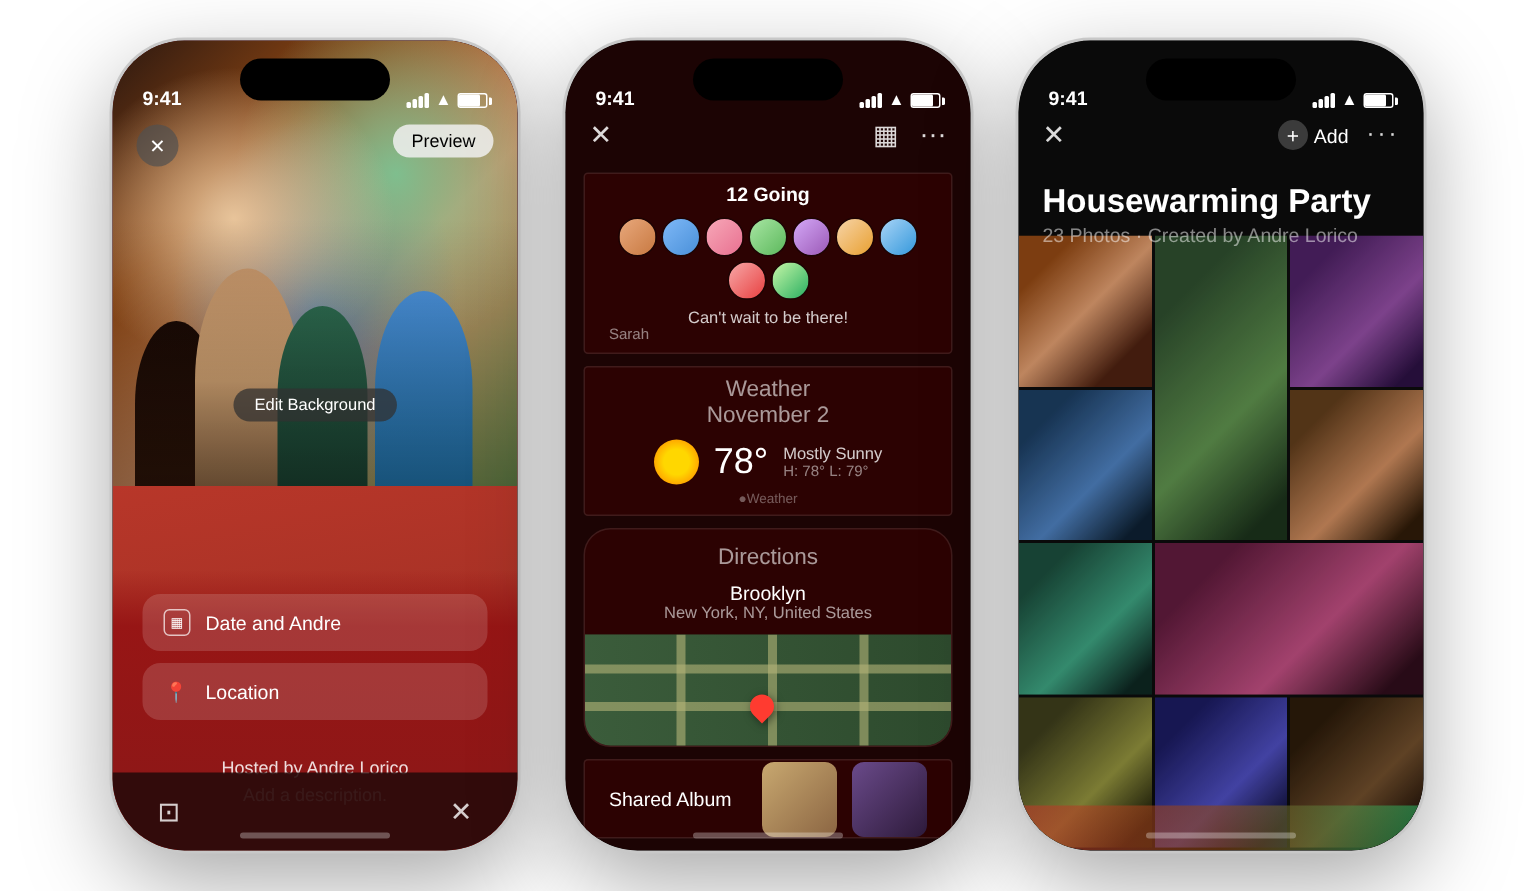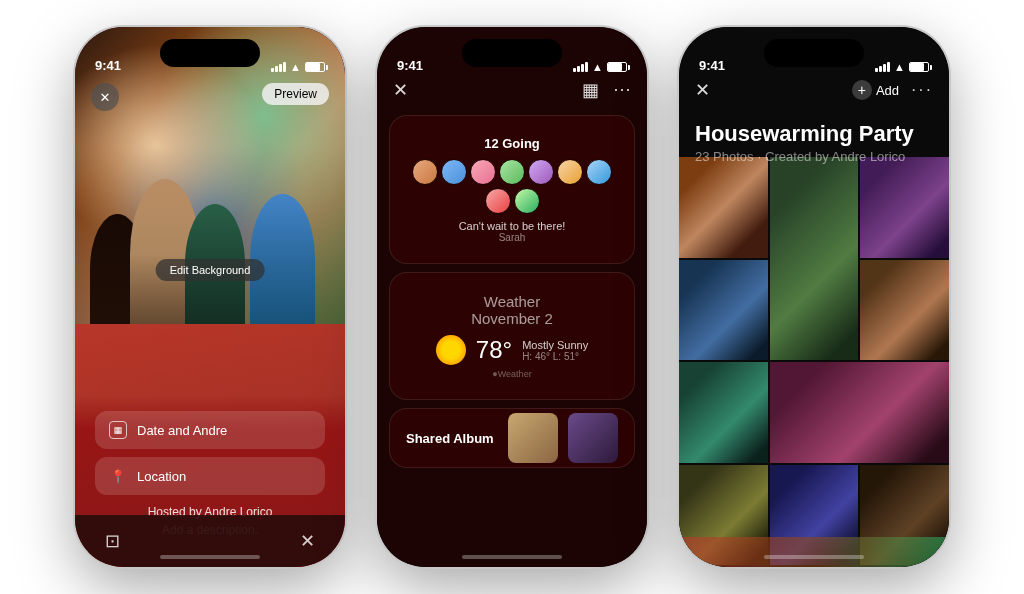--- a/index.html
+++ b/index.html
@@ -199,21 +199,21 @@
       height: 18px;
       display: flex;
       align-items: center;
       justify-content: center;
       flex-shrink: 0;
     }
     .hosted-by {
       color: rgba(255,255,255,0.85);
       font-size: 12px;
       text-align: center;
-      margin-top: 10px;
+      margin-top: 25px;
     }
     .add-description {
       color: rgba(255,255,255,0.6);
       font-size: 12px;
       text-align: center;
       margin-top: 4px;
     }
 
     
     .bottom-toolbar {
@@ -265,22 +265,22 @@
       bottom: 0;
       padding: 8px 12px;
       display: flex;
       flex-direction: column;
       gap: 8px;
       overflow: hidden;
     }
 
     .card {
       background: rgba(255,255,255,0.08);
-      border-radius: 18px;
-      padding: 20px 16px;
+      border-radius: 3px;
+      padding: 6px 16px;
       color: #fff;
     }
     .card-title {
       font-size: 15px;
       color: rgba(255,255,255,0.6);
       margin-bottom: 8px;
       text-align: center;
     }
 
     
@@ -320,21 +320,20 @@
     .avatar-circle:nth-child(9) { background: linear-gradient(135deg, #c8f7a8, #27ae60); }
     .comment-text {
       color: rgba(255,255,255,0.8);
       font-size: 11px;
       text-align: center;
       margin-top: 6px;
     }
     .comment-author {
       color: rgba(255,255,255,0.5);
       font-size: 10px;
-      text-align: center;
     }
 
     
     .weather-card {
       background: rgba(60,0,0,0.5);
       border: 1px solid rgba(255,255,255,0.1);
     }
     .weather-row {
       display: flex;
       align-items: center;
@@ -415,21 +414,21 @@
     
     .shared-album-card {
       background: rgba(60,0,0,0.5);
       border: 1px solid rgba(255,255,255,0.1);
       display: flex;
       align-items: center;
       gap: 10px;
       overflow: hidden;
       height: 60px;
     }
-    .album-label { font-size: 13px; font-weight: 700; color: #fff; flex: 1; }
+    .album-label { font-size: 13px; font-weight: 400; color: #fff; flex: 1; }
     .album-thumb {
       width: 50px;
       height: 50px;
       border-radius: 8px;
       overflow: hidden;
       background: linear-gradient(135deg, #c8a870, #8b6542);
     }
 
     
     .phone-3-content {
@@ -650,26 +649,45 @@
       <div class="card weather-card">
         <div class="card-title">
           <span>Weather</span><br>
           <span>November 2</span>
         </div>
         <div class="weather-row">
           <div class="sun-icon"></div>
           <span class="temp-text">78°</span>
           <div>
             <div class="weather-desc">Mostly Sunny</div>
-            <div class="weather-hl">H: 46° L: 51°</div>
+            <div class="weather-hl">H: 78° L: 79°</div>
           </div>
         </div>
         <div class="weather-attribution">●Weather</div>
       </div>
 
+      <div class="card directions-card">
+        <div class="directions-info">
+          <div class="card-title">Directions</div>
+          <div class="directions-location">Brooklyn</div>
+          <div class="directions-sublocation">New York, NY, United States</div>
+        </div>
+        <div class="map-area">
+          <div class="map-grid">
+            <div class="map-road-h" style="top:20%;"></div>
+            <div class="map-road-h" style="top:45%;"></div>
+
+            <div class="map-road-v" style="left:25%;"></div>
+            <div class="map-road-v" style="left:50%;"></div>
+            <div class="map-road-v" style="left:75%;"></div>
+          </div>
+          <div class="map-pin"></div>
+
+        </div>
+      </div>
 
       <div class="card shared-album-card">
         <span class="album-label">Shared Album</span>
         <div class="album-thumb"></div>
         <div class="album-thumb" style="background:linear-gradient(135deg,#6a4a8a,#2d1a3a)"></div>
       </div>
 
     </div>
   </div>
   <div class="home-indicator"></div>

